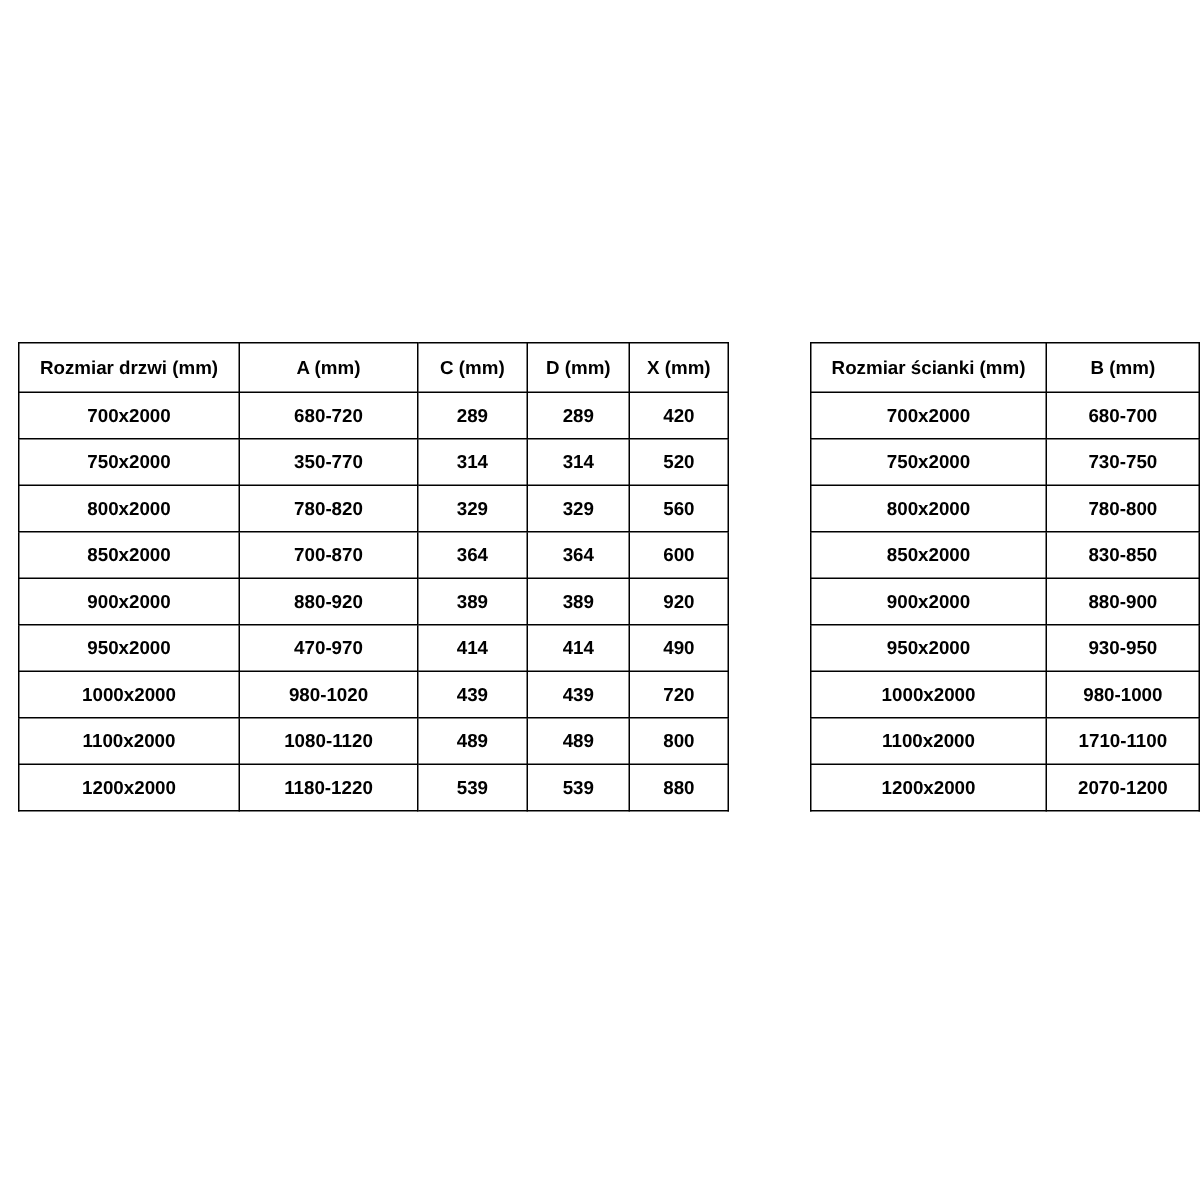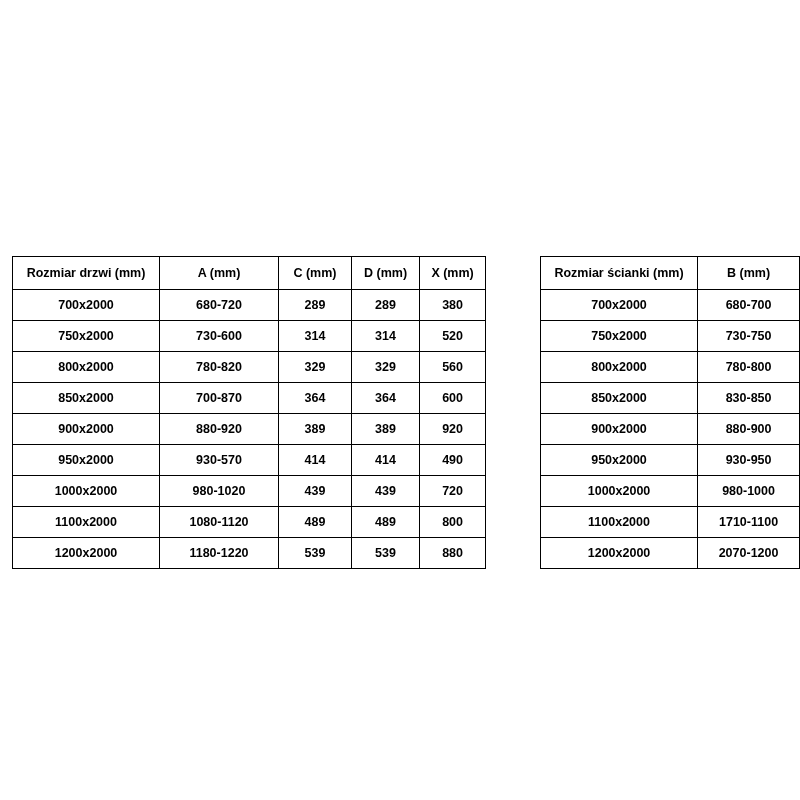--- a/index.html
+++ b/index.html
@@ -10,21 +10,21 @@
     width: 800px;
     height: 800px;
     background: #ffffff;
     font-family: "Liberation Sans", sans-serif;
     color: #000000;
     position: relative;
     overflow: hidden;
   }
   .tables-wrap {
     position: absolute;
-    top: 256px;
+    top: 228px;
     left: 0;
     width: 800px;
     display: flex;
     flex-direction: row;
     align-items: flex-start;
     justify-content: flex-start;
   }
   .table-block {
     display: block;
   }
@@ -85,25 +85,25 @@
           <th>D (mm)</th>
           <th>X (mm)</th>
         </tr>
       </thead>
       <tbody>
         <tr>
           <td>700x2000</td>
           <td>680-720</td>
           <td>289</td>
           <td>289</td>
-          <td>380</td>
+          <td>420</td>
         </tr>
         <tr>
           <td>750x2000</td>
-          <td>730-600</td>
+          <td>350-770</td>
           <td>314</td>
           <td>314</td>
           <td>520</td>
         </tr>
         <tr>
           <td>800x2000</td>
           <td>780-820</td>
           <td>329</td>
           <td>329</td>
           <td>560</td>
@@ -117,21 +117,21 @@
         </tr>
         <tr>
           <td>900x2000</td>
           <td>880-920</td>
           <td>389</td>
           <td>389</td>
           <td>920</td>
         </tr>
         <tr>
           <td>950x2000</td>
-          <td>930-570</td>
+          <td>470-970</td>
           <td>414</td>
           <td>414</td>
           <td>490</td>
         </tr>
         <tr>
           <td>1000x2000</td>
           <td>980-1020</td>
           <td>439</td>
           <td>439</td>
           <td>720</td>

